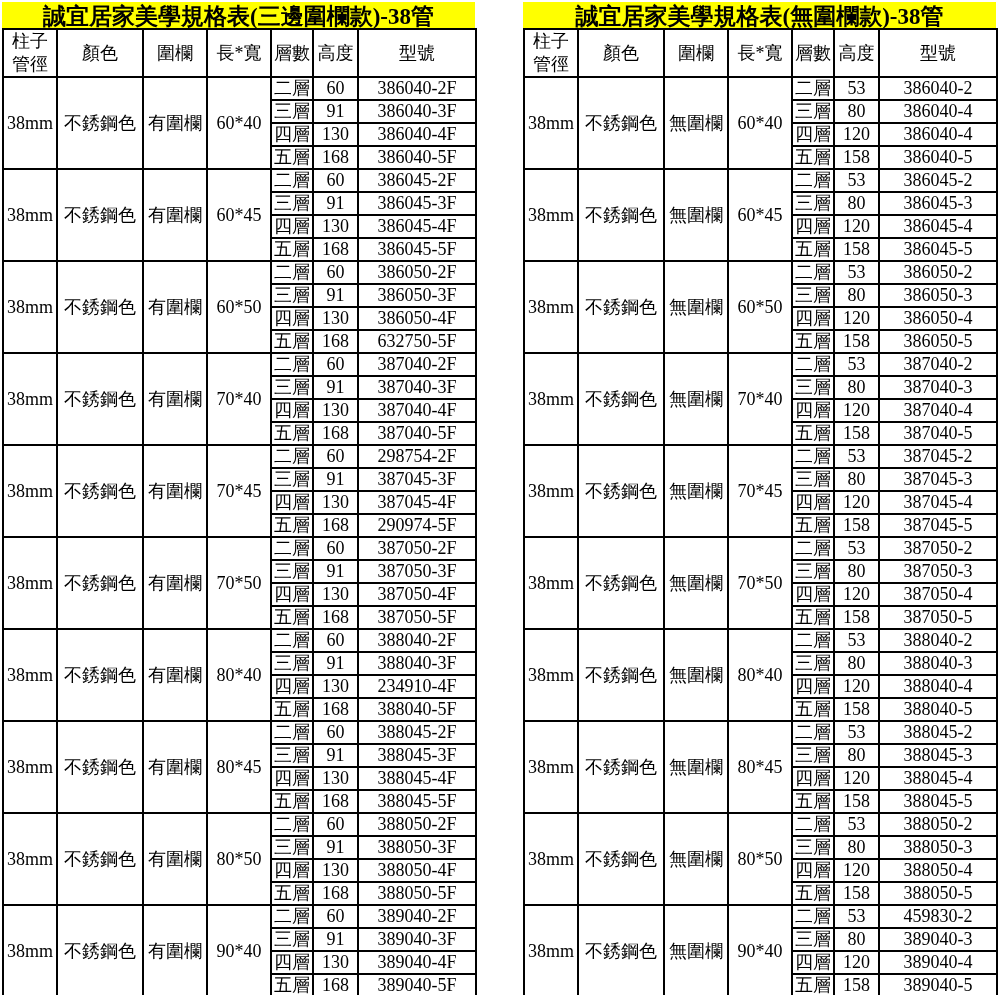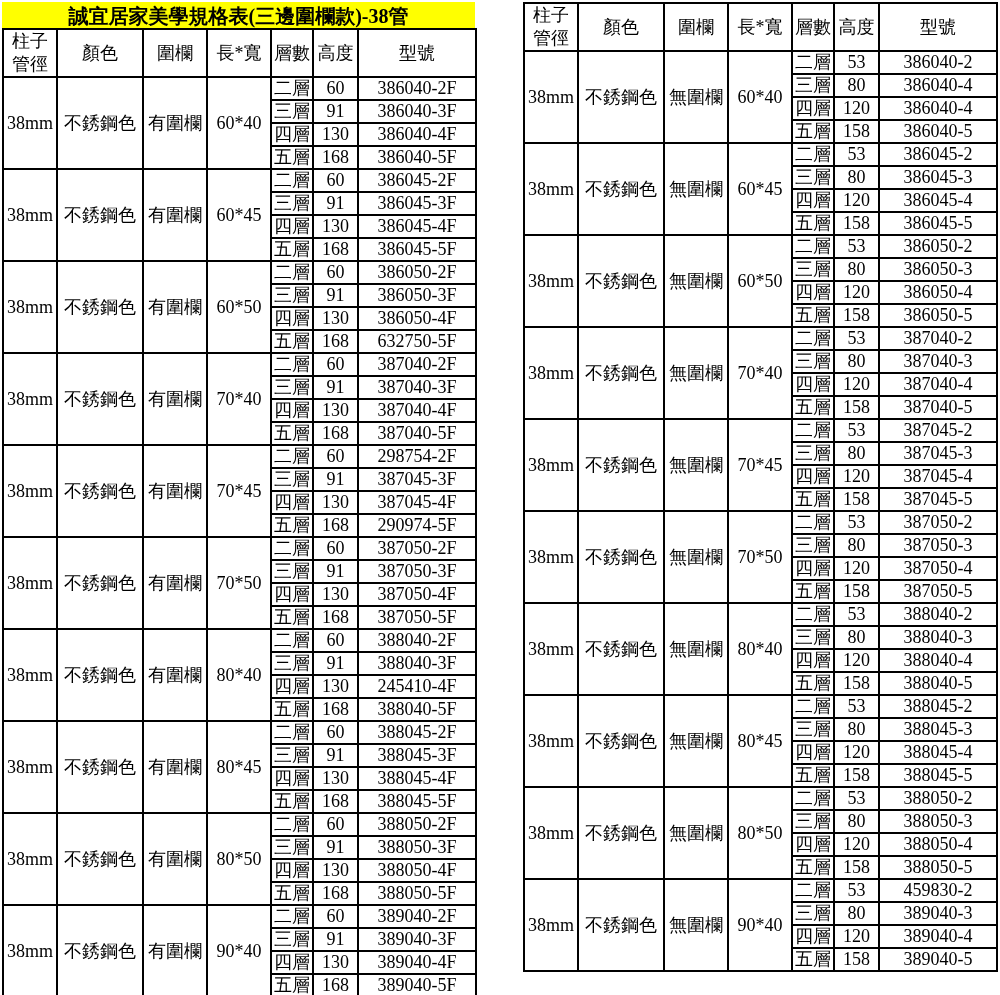--- a/index.html
+++ b/index.html
@@ -7,21 +7,21 @@
     width: 1000px; height: 995px; overflow: hidden;
     background: #ffffff; color: #000000;
     font-family: "Liberation Serif", "DejaVu Serif", serif;
   }
   .page { display: flex; gap: 48px; padding: 2px 0 0 2px; }
   .sheet { width: 473px; flex: 0 0 auto; }
   .sheet-title {
     background: #ffff00;
     height: 26px; line-height: 29px;
     text-align: center;
-    font-size: 20px; font-weight: bold;
+    font-size: 23px; font-weight: bold;
     white-space: nowrap; overflow: hidden;
   }
   table.spec-table {
     border-collapse: collapse; table-layout: fixed;
     width: 473px;
   }
   .spec-table th, .spec-table td {
     border: 2px solid #000000;
     text-align: center; vertical-align: middle;
     padding: 0; overflow: hidden;
@@ -226,21 +226,21 @@
             <td>388040-2F</td>
           </tr>
           <tr>
             <td>三層</td>
             <td>91</td>
             <td>388040-3F</td>
           </tr>
           <tr>
             <td>四層</td>
             <td>130</td>
-            <td>245410-4F</td>
+            <td>234910-4F</td>
           </tr>
           <tr>
             <td>五層</td>
             <td>168</td>
             <td>388040-5F</td>
           </tr>
           <tr>
             <td rowspan="4">38mm</td>
             <td rowspan="4">不銹鋼色</td>
             <td rowspan="4">有圍欄</td>
@@ -310,20 +310,21 @@
           <tr>
             <td>五層</td>
             <td>168</td>
             <td>389040-5F</td>
           </tr>
         </tbody>
     </table>
   </section>
 
   <section class="sheet">
+    <div class="sheet-title">誠宜居家美學規格表(無圍欄款)-38管</div>
     <table class="spec-table">
       <colgroup>
         <col class="c1">
           <col class="c2">
           <col class="c3">
           <col class="c4">
         <col class="c5">
           <col class="c6">
           <col class="c7">
       </colgroup>

